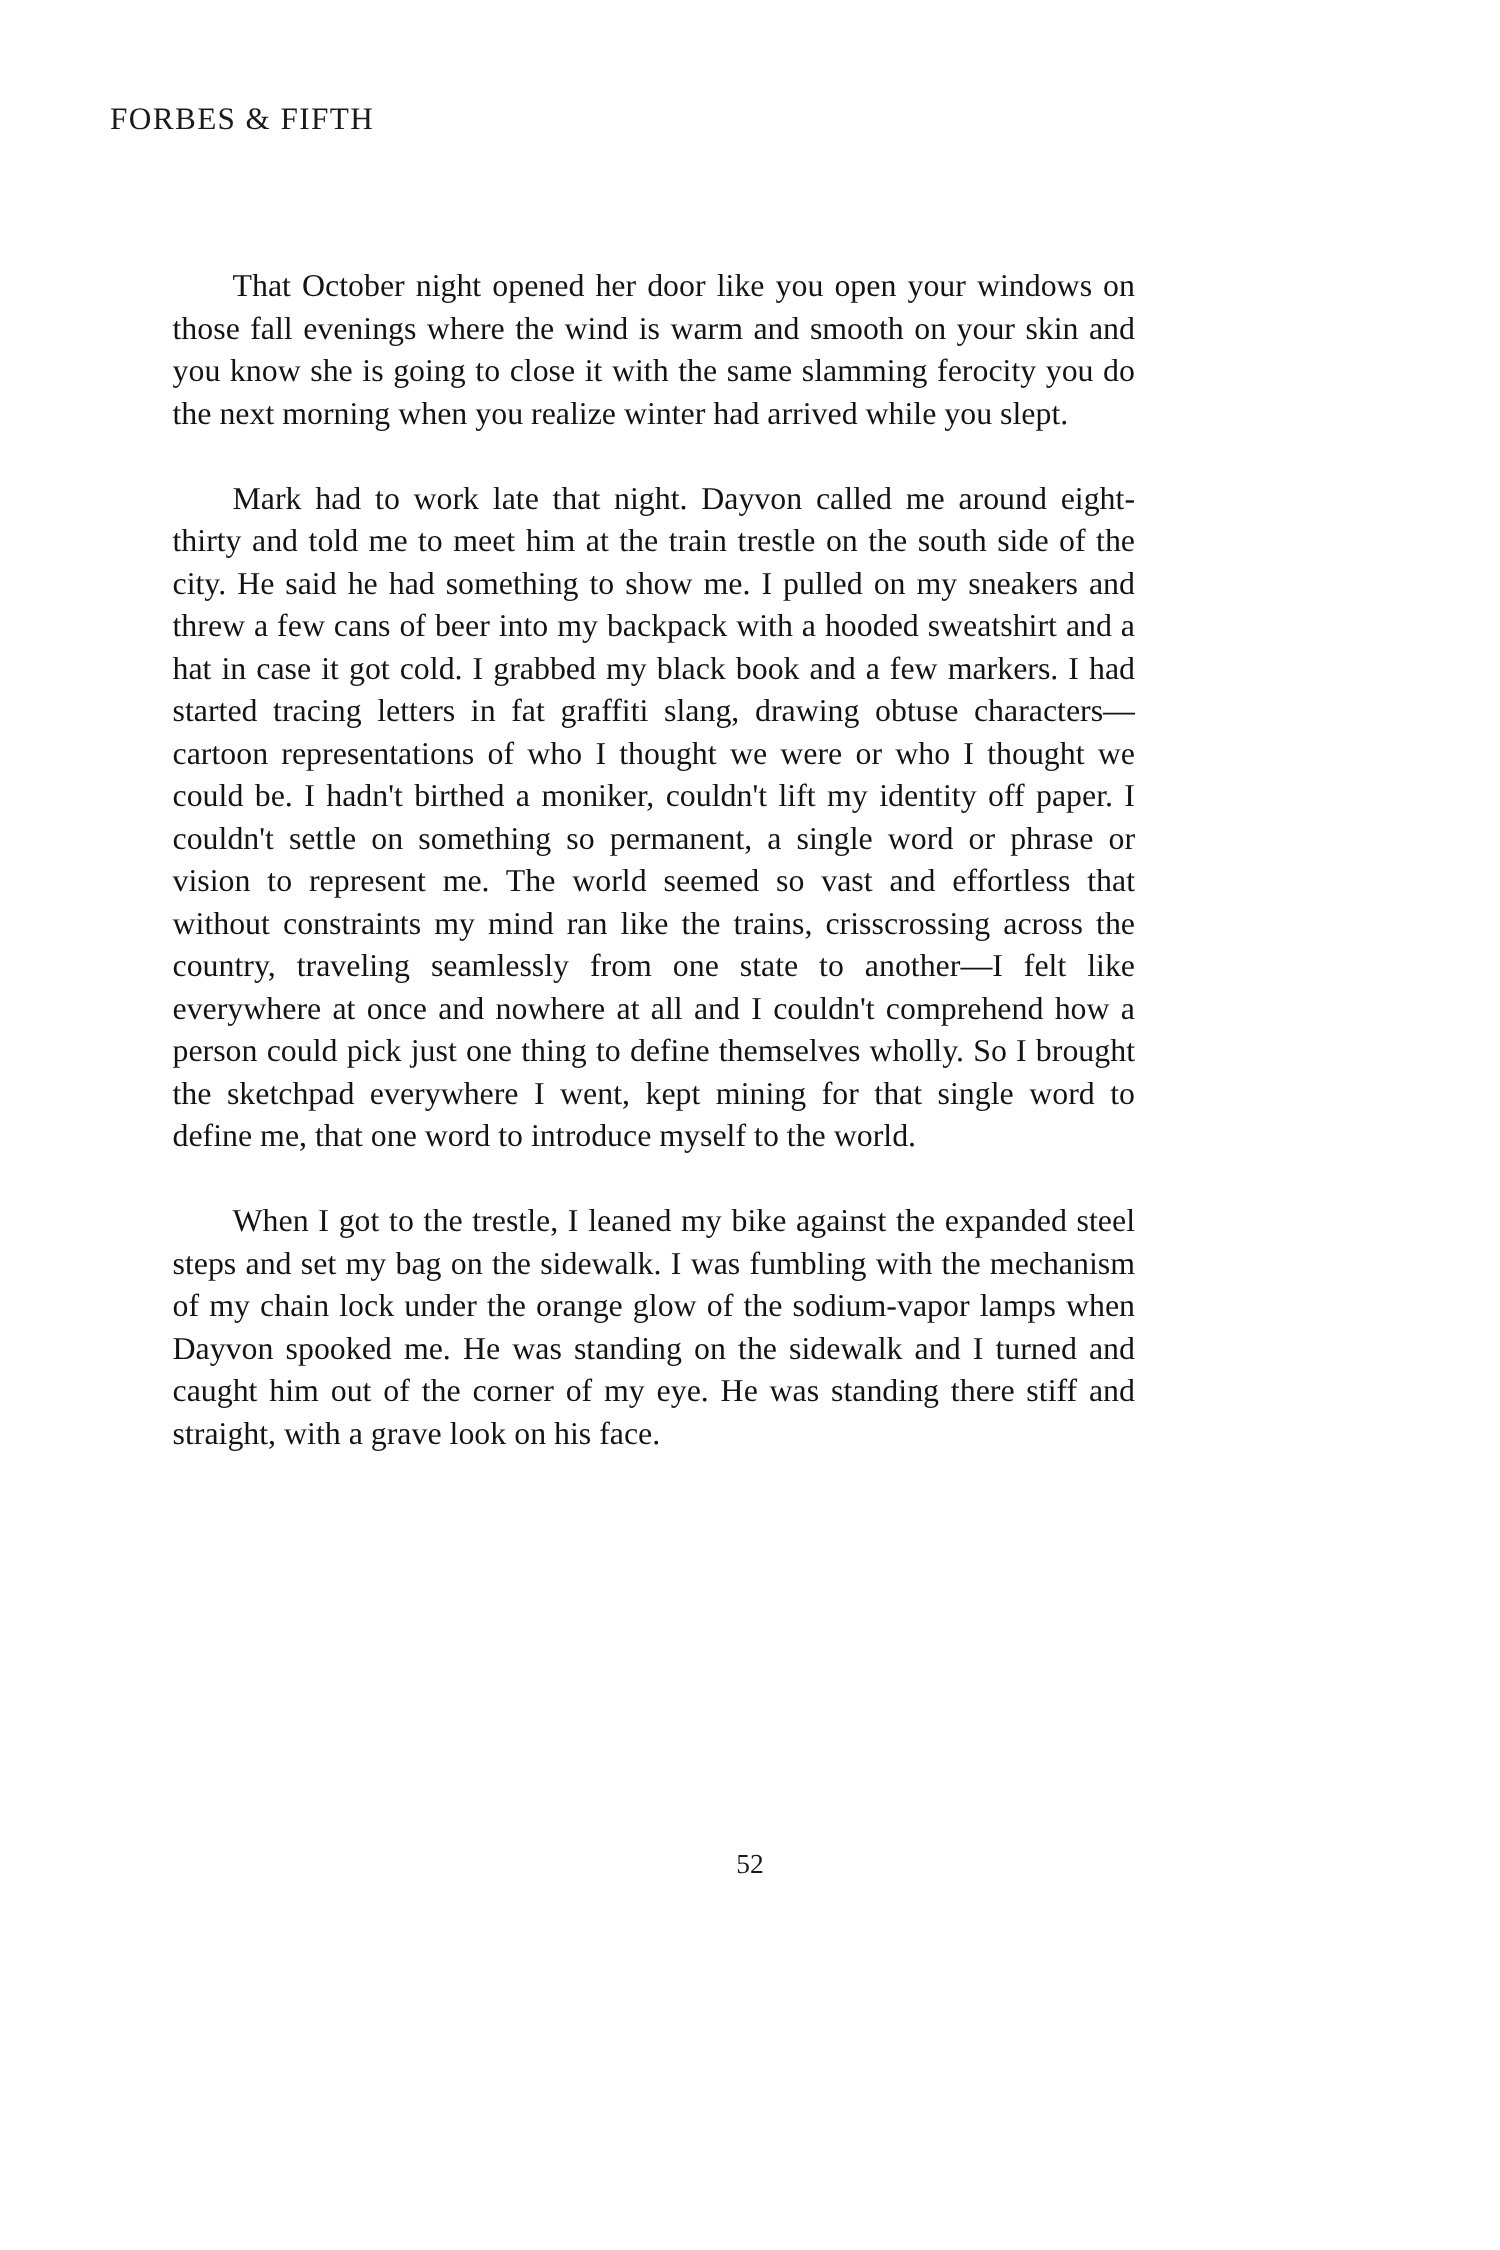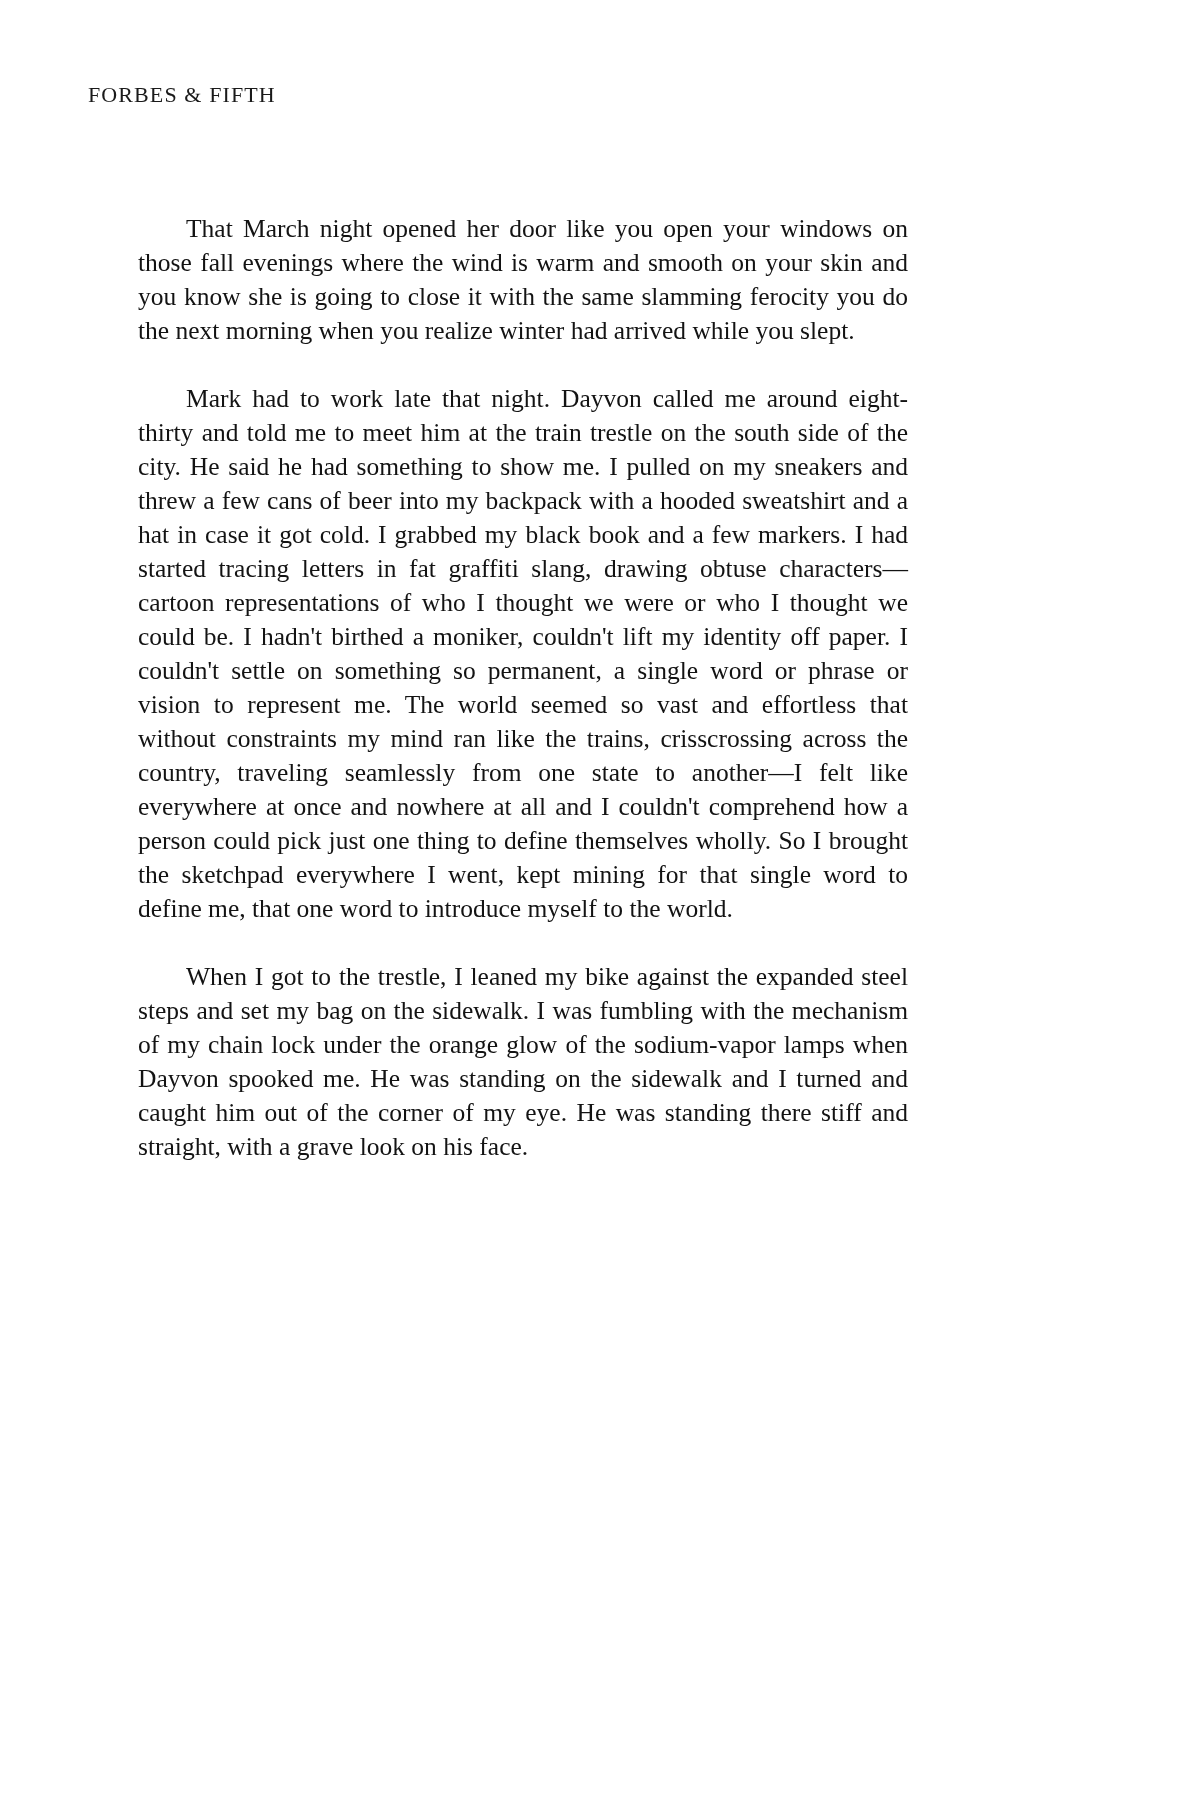--- a/index.html
+++ b/index.html
@@ -15,21 +15,21 @@
     box-sizing: border-box;
     font-family: "Liberation Serif", "DejaVu Serif", serif;
     color: #111111;
     overflow: hidden;
   }
   .running-head {
     position: absolute;
     top: 82px;
     left: 88px;
     font-family: "Liberation Serif", "DejaVu Serif", serif;
-    font-size: 22px;
+    font-size: 25px;
     letter-spacing: 1.1px;
     color: #1a1a1a;
     font-variant: small-caps;
     text-transform: uppercase;
     white-space: nowrap;
   }
   .text-block {
     position: absolute;
     top: 178px;
     left: 138px;
@@ -71,24 +71,27 @@
 </head>
 <body>
 
 <div class="page">
 
   <div class="running-head">FORBES &amp; FIFTH</div>
 
   <div class="text-block">
 
 
-    <p class="body indent">That March night opened her door like you open your windows on those fall evenings where the wind is warm and smooth on your skin and you know she is going to close it with the same slamming ferocity you do the next morning when you realize winter had arrived while you slept.</p>
+    <p class="body indent">That October night opened her door like you open your windows on those fall evenings where the wind is warm and smooth on your skin and you know she is going to close it with the same slamming ferocity you do the next morning when you realize winter had arrived while you slept.</p>
 
     <p class="body indent">Mark had to work late that night. Dayvon called me around eight-thirty and told me to meet him at the train trestle on the south side of the city. He said he had something to show me. I pulled on my sneakers and threw a few cans of beer into my backpack with a hooded sweatshirt and a hat in case it got cold. I grabbed my black book and a few markers. I had started tracing letters in fat graffiti slang, drawing obtuse characters—cartoon representations of who I thought we were or who I thought we could be. I hadn't birthed a moniker, couldn't lift my identity off paper. I couldn't settle on something so permanent, a single word or phrase or vision to represent me. The world seemed so vast and effortless that without constraints my mind ran like the trains, crisscrossing across the country, traveling seamlessly from one state to another—I felt like everywhere at once and nowhere at all and I couldn't comprehend how a person could pick just one thing to define themselves wholly. So I brought the sketchpad everywhere I went, kept mining for that single word to define me, that one word to introduce myself to the world.</p>
 
     <p class="body indent">When I got to the trestle, I leaned my bike against the expanded steel steps and set my bag on the sidewalk. I was fumbling with the mechanism of my chain lock under the orange glow of the sodium-vapor lamps when Dayvon spooked me. He was standing on the sidewalk and I turned and caught him out of the corner of my eye. He was standing there stiff and straight, with a grave look on his face.</p>
 
     <p class="body indent last-line-natural" id="paragraph-5"></p>
 
   </div>
 
+  <div class="folio">
+    <span class="folio-inner">52</span>
+  </div>
 
 </div>
 
 </body></html>

